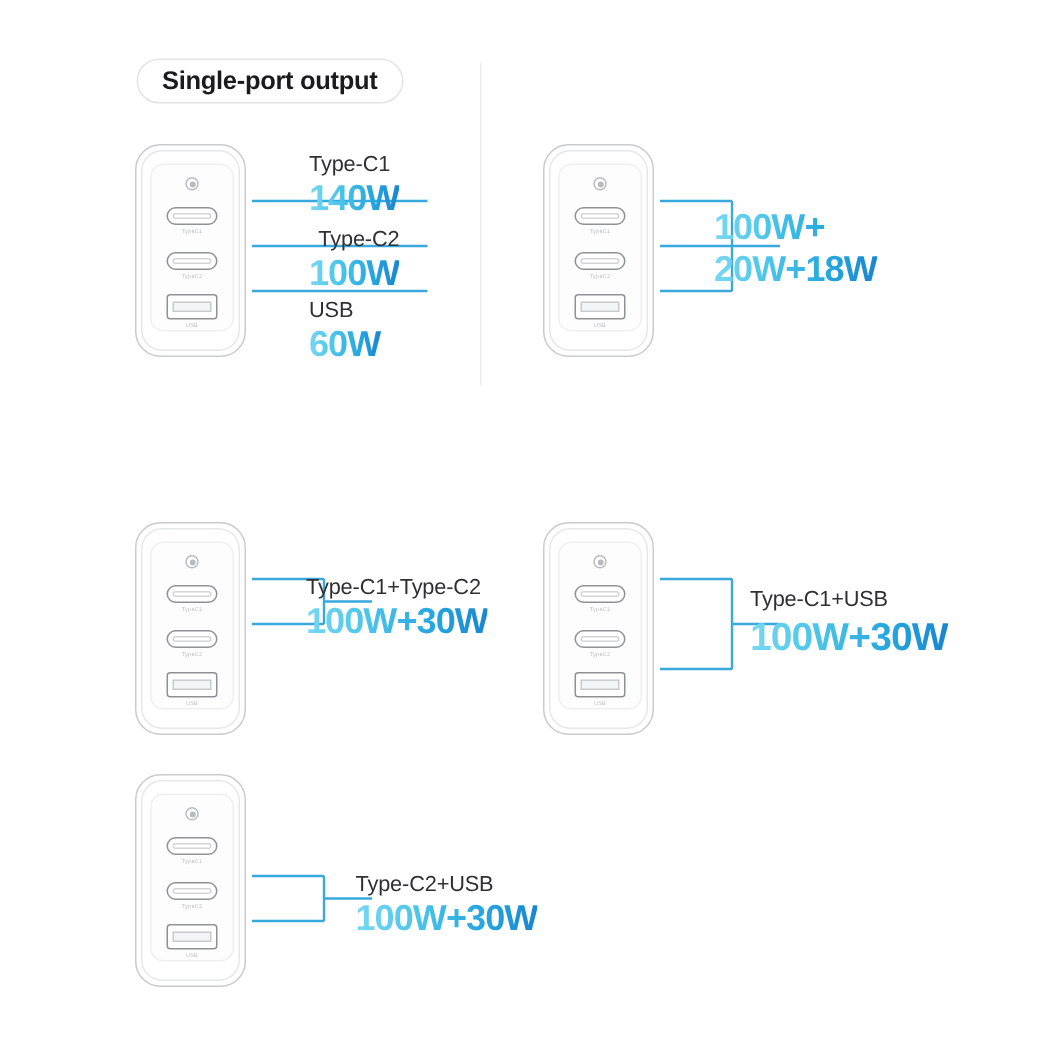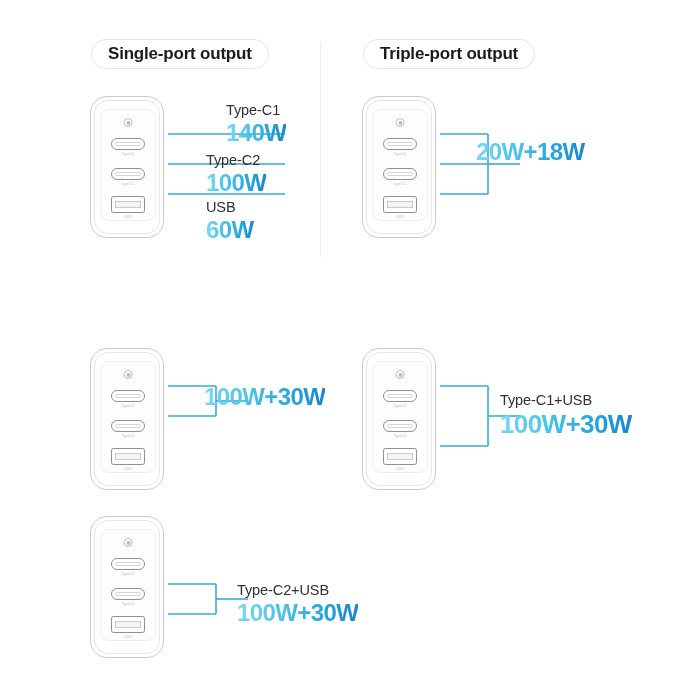--- a/index.html
+++ b/index.html
@@ -154,21 +154,20 @@
   }
   .callout .watt.small { font-size: 26px; }
 </style>
 </head>
 <body>
 
 <div class="page">
 
   <div class="pill" style="left:91px; top:39px;">Single-port output</div>
 
-  <div class="pill" style="left:363px; top:39px;">Triple-port output</div>
 
 
   <div class="divider" style="left:320px; top:42px; height:215px;"></div>
 
   <div class="charger" style="left:90px; top:96px;">
     <div class="face">
       <div class="led"></div>
       <div class="port port-c p1"></div>
       <div class="port-label p1l">TypeC1</div>
       <div class="port port-c p2"></div>
@@ -177,26 +176,26 @@
       <div class="port-label p3l">USB</div>
     </div>
   </div>
 
   <svg class="conn" style="left:160px; top:96px;" width="140" height="150">
     <line x1="8" y1="38" x2="125" y2="38" stroke="#39a9dd" stroke-width="1.6"></line>
     <line x1="8" y1="68" x2="125" y2="68" stroke="#39a9dd" stroke-width="1.6"></line>
     <line x1="8" y1="98" x2="125" y2="98" stroke="#39a9dd" stroke-width="1.6"></line>
   </svg>
 
-  <div class="callout" style="left:206px; top:101px;margin-left:20px;">
+  <div class="callout" style="left:206px; top:101px;">
     <div class="title">Type-C1</div>
     <div class="watt">140W</div>
   </div>
 
-  <div class="callout" style="left:206px; top:151px;">
+  <div class="callout" style="left:206px; top:151px;text-align:right;">
     <div class="title">Type-C2</div>
     <div class="watt">100W</div>
   </div>
 
   <div class="callout" style="left:206px; top:198px;">
     <div class="title">USB</div>
     <div class="watt">60W</div>
   </div>
 
   <div class="charger" style="left:362px; top:96px;">
@@ -213,20 +212,21 @@
 
   <svg class="conn" style="left:432px; top:96px;" width="110" height="150">
     <line x1="8" y1="38" x2="56" y2="38" stroke="#39a9dd" stroke-width="1.6"></line>
     <line x1="8" y1="68" x2="56" y2="68" stroke="#39a9dd" stroke-width="1.6"></line>
     <line x1="8" y1="98" x2="56" y2="98" stroke="#39a9dd" stroke-width="1.6"></line>
     <line x1="56" y1="38" x2="56" y2="98" stroke="#39a9dd" stroke-width="1.6"></line>
     <line x1="56" y1="68" x2="88" y2="68" stroke="#39a9dd" stroke-width="1.6"></line>
   </svg>
 
   <div class="callout" style="left:476px; top:138px;">
+    <div class="watt">100W+</div>
     <div class="watt">20W+18W</div>
   </div>
 
   <div class="charger" style="left:90px; top:348px;">
     <div class="face">
       <div class="led"></div>
       <div class="port port-c p1"></div>
       <div class="port-label p1l">TypeC1</div>
       <div class="port port-c p2"></div>
       <div class="port-label p2l">TypeC2</div>
@@ -236,20 +236,21 @@
   </div>
 
   <svg class="conn" style="left:160px; top:348px;" width="110" height="150">
     <line x1="8" y1="38" x2="56" y2="38" stroke="#39a9dd" stroke-width="1.6"></line>
     <line x1="8" y1="68" x2="56" y2="68" stroke="#39a9dd" stroke-width="1.6"></line>
     <line x1="56" y1="38" x2="56" y2="68" stroke="#39a9dd" stroke-width="1.6"></line>
     <line x1="56" y1="53" x2="88" y2="53" stroke="#39a9dd" stroke-width="1.6"></line>
   </svg>
 
   <div class="callout" style="left:204px; top:383px;">
+    <div class="title">Type-C1+Type-C2</div>
     <div class="watt">100W+30W</div>
   </div>
 
   <div class="charger" style="left:362px; top:348px;">
     <div class="face">
       <div class="led"></div>
       <div class="port port-c p1"></div>
       <div class="port-label p1l">TypeC1</div>
       <div class="port port-c p2"></div>
       <div class="port-label p2l">TypeC2</div>

